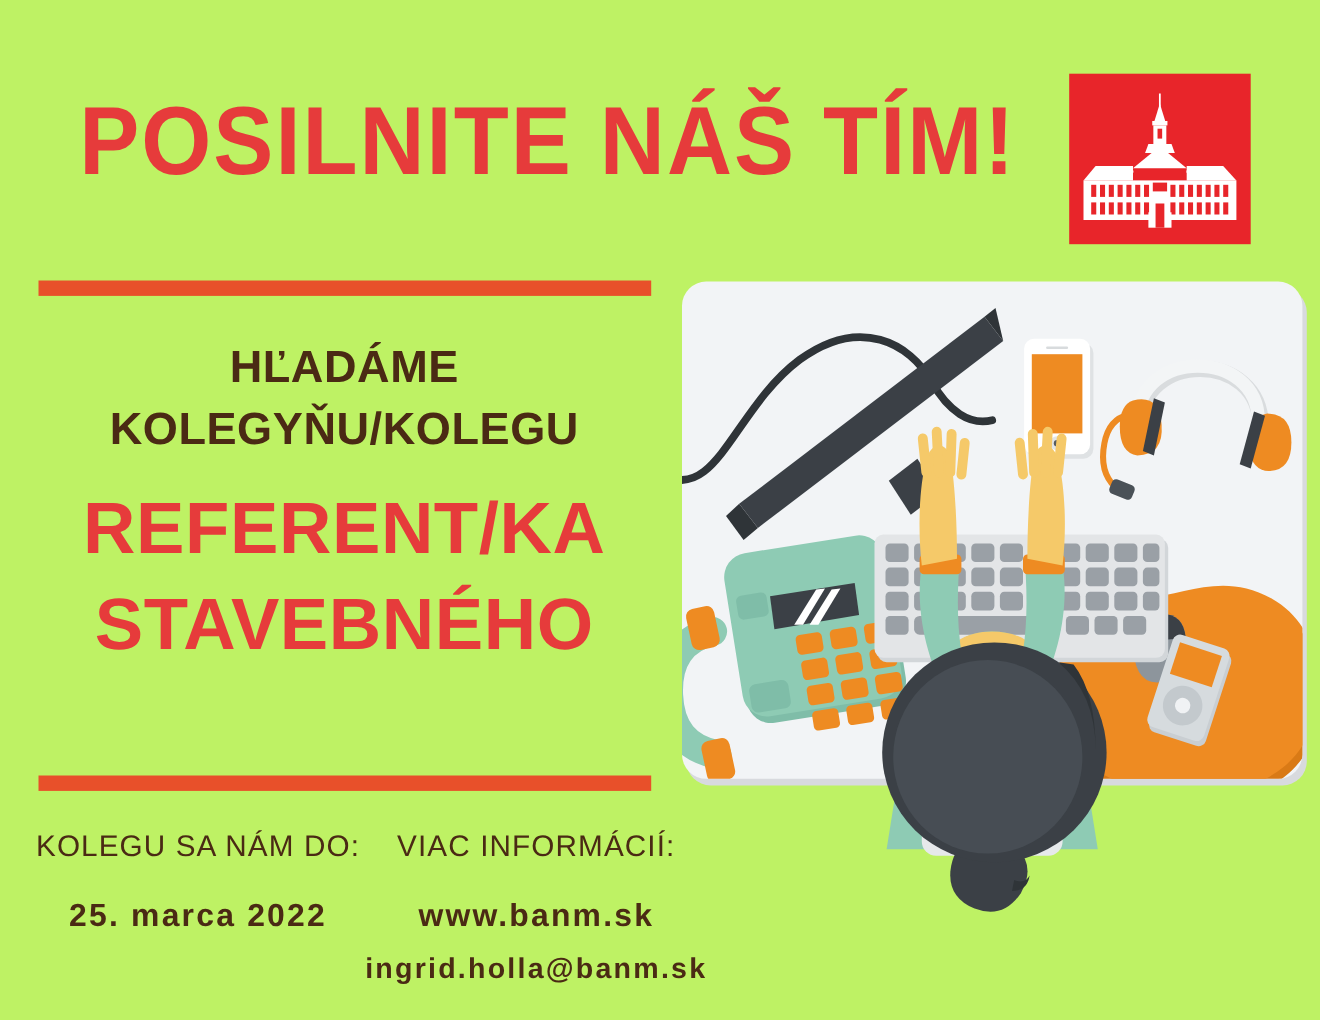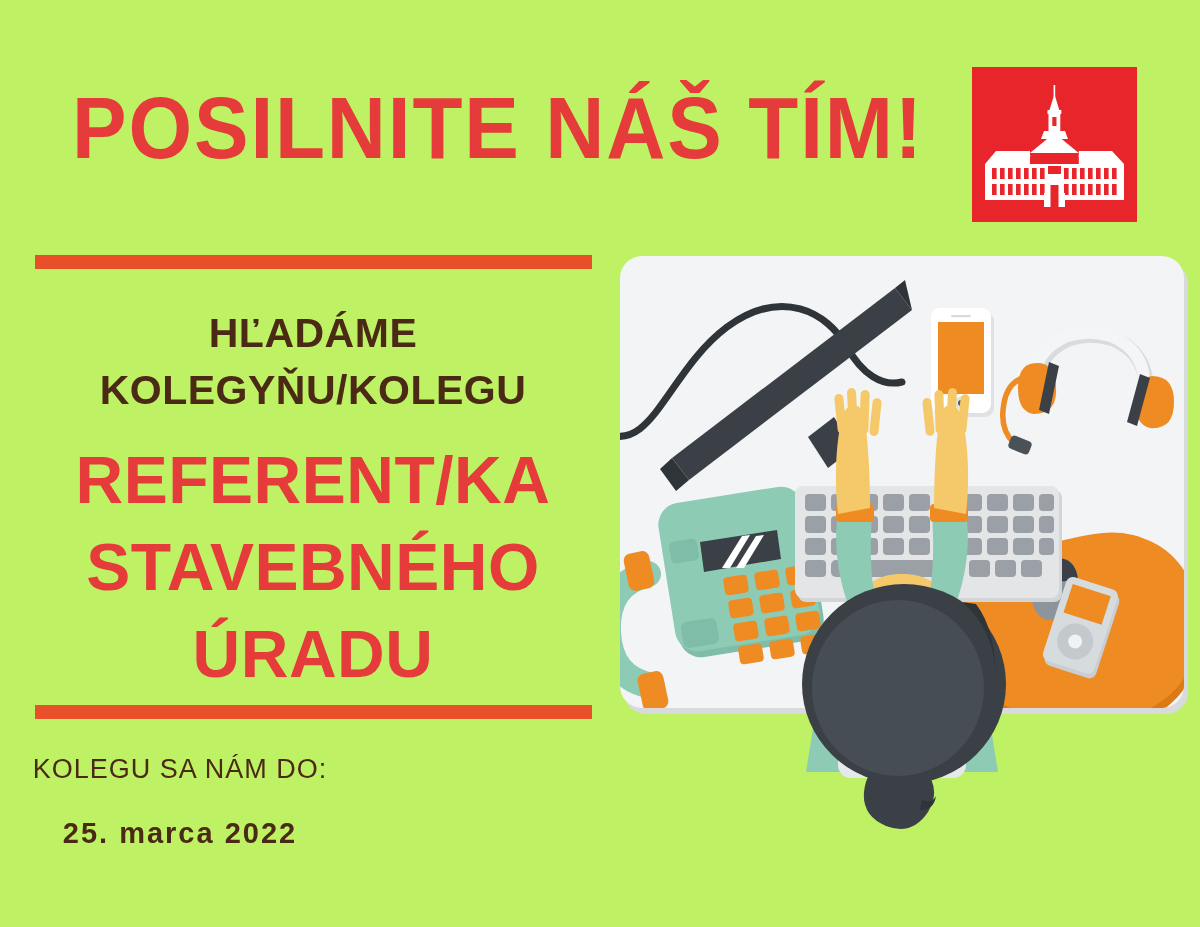--- a/index.html
+++ b/index.html
@@ -203,28 +203,32 @@
   <div class="divider bottom"></div>
 
   <div class="seek-block">
     <div class="seek-line">HĽADÁME</div>
     <div class="seek-line">KOLEGYŇU/KOLEGU</div>
   </div>
 
   <div class="role-block">
     <div class="role-line">REFERENT/KA</div>
     <div class="role-line">STAVEBNÉHO</div>
-    <div class="role-line">ÚRADU</div>
   </div>
 
   <div class="footer-left">
     <div class="f-label">KOLEGU SA NÁM DO:</div>
     <div class="f-value">25. marca 2022</div>
   </div>
 
+  <div class="footer-right">
+    <div class="f-label">VIAC INFORMÁCIÍ:</div>
+    <div class="f-value">www.banm.sk</div>
+    <div class="f-value small">ingrid.holla@banm.sk</div>
+  </div>
 
   <div class="illustration">
     <svg viewBox="0 0 580 670">
       <defs>
         <clipPath id="deskclip">
           <rect x="8" y="4" width="564" height="452" rx="22"></rect>
         </clipPath>
       </defs>
 
       <rect x="12" y="10" width="564" height="452" rx="22" fill="#d8dade"></rect>

